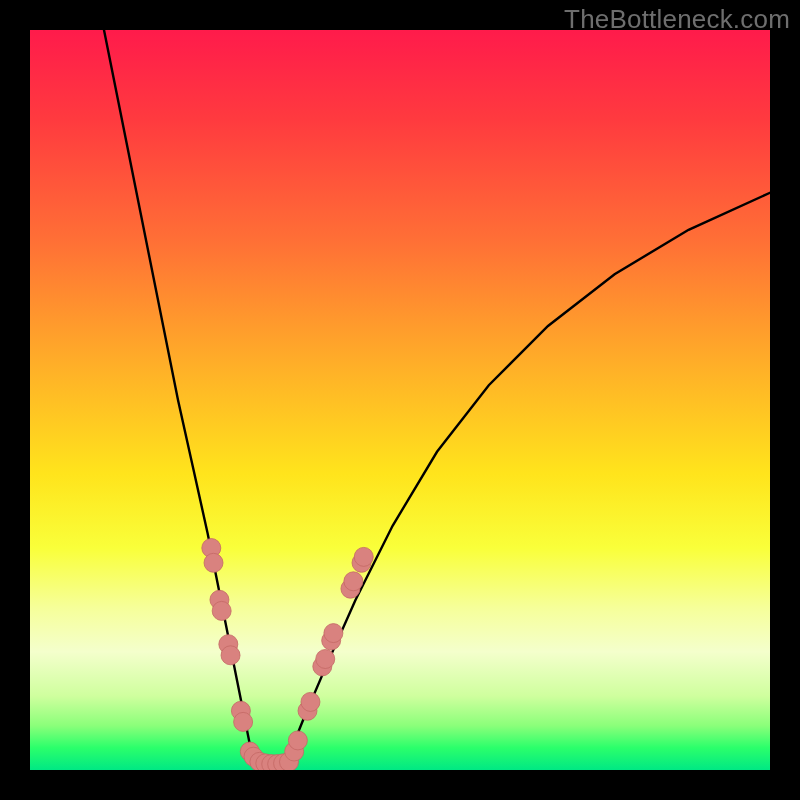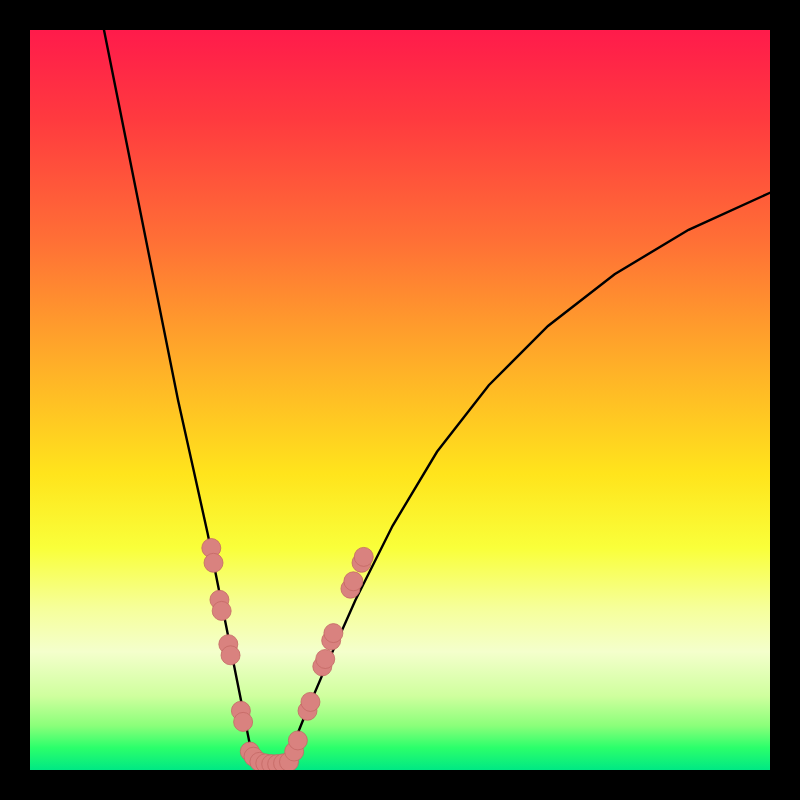--- a/index.html
+++ b/index.html
@@ -101,13 +101,14 @@
           <circle cx="295.26" cy="629" r="9.5" fill="#d9827f" stroke="#c46864" stroke-width="0.8"></circle>
           <circle cx="301.18" cy="610.5" r="9.5" fill="#d9827f" stroke="#c46864" stroke-width="0.8"></circle>
           <circle cx="303.4" cy="603.1" r="9.5" fill="#d9827f" stroke="#c46864" stroke-width="0.8"></circle>
           <circle cx="320.42" cy="558.7" r="9.5" fill="#d9827f" stroke="#c46864" stroke-width="0.8"></circle>
           <circle cx="323.38000000000005" cy="551.3" r="9.5" fill="#d9827f" stroke="#c46864" stroke-width="0.8"></circle>
           <circle cx="331.52" cy="532.8" r="9.5" fill="#d9827f" stroke="#c46864" stroke-width="0.8"></circle>
           <circle cx="333.74" cy="526.88" r="9.5" fill="#d9827f" stroke="#c46864" stroke-width="0.8"></circle>
         </g>
     </svg>
   </div>
+  <div class="watermark">TheBottleneck.com</div>
 </div>
 
 </body></html>

